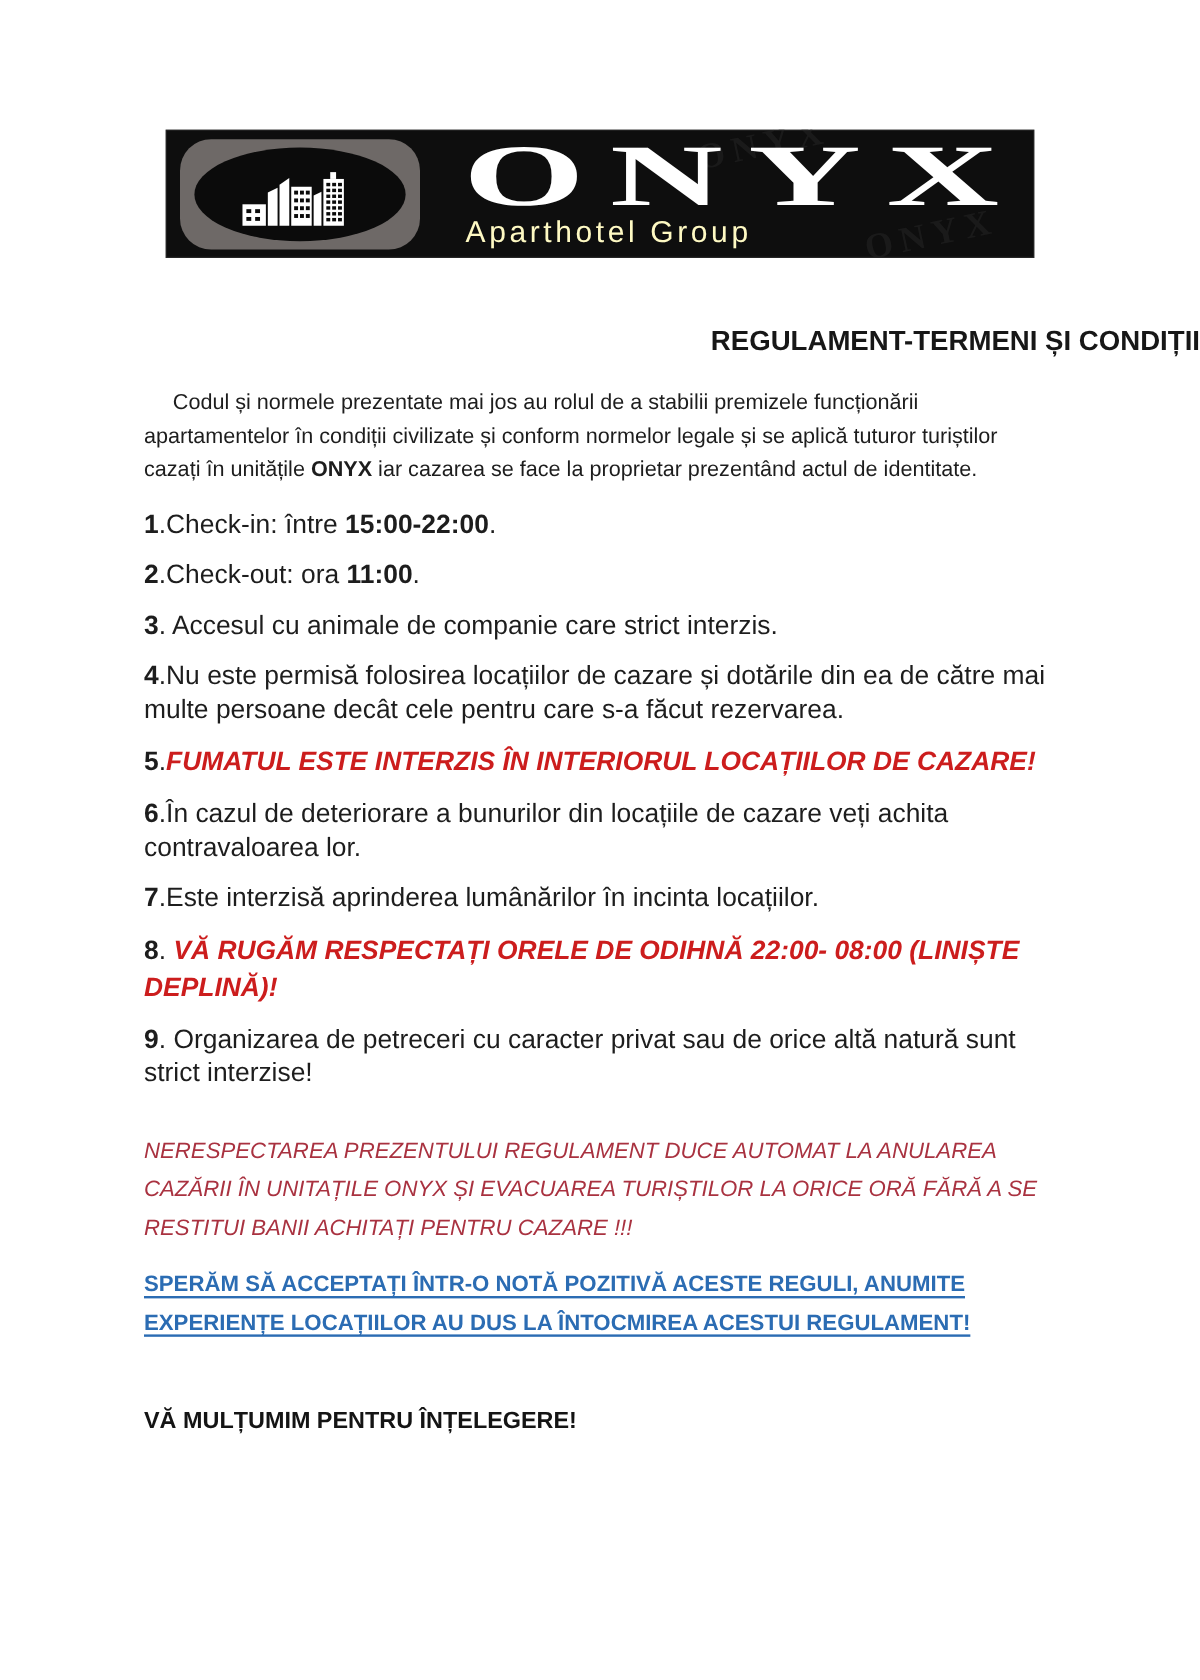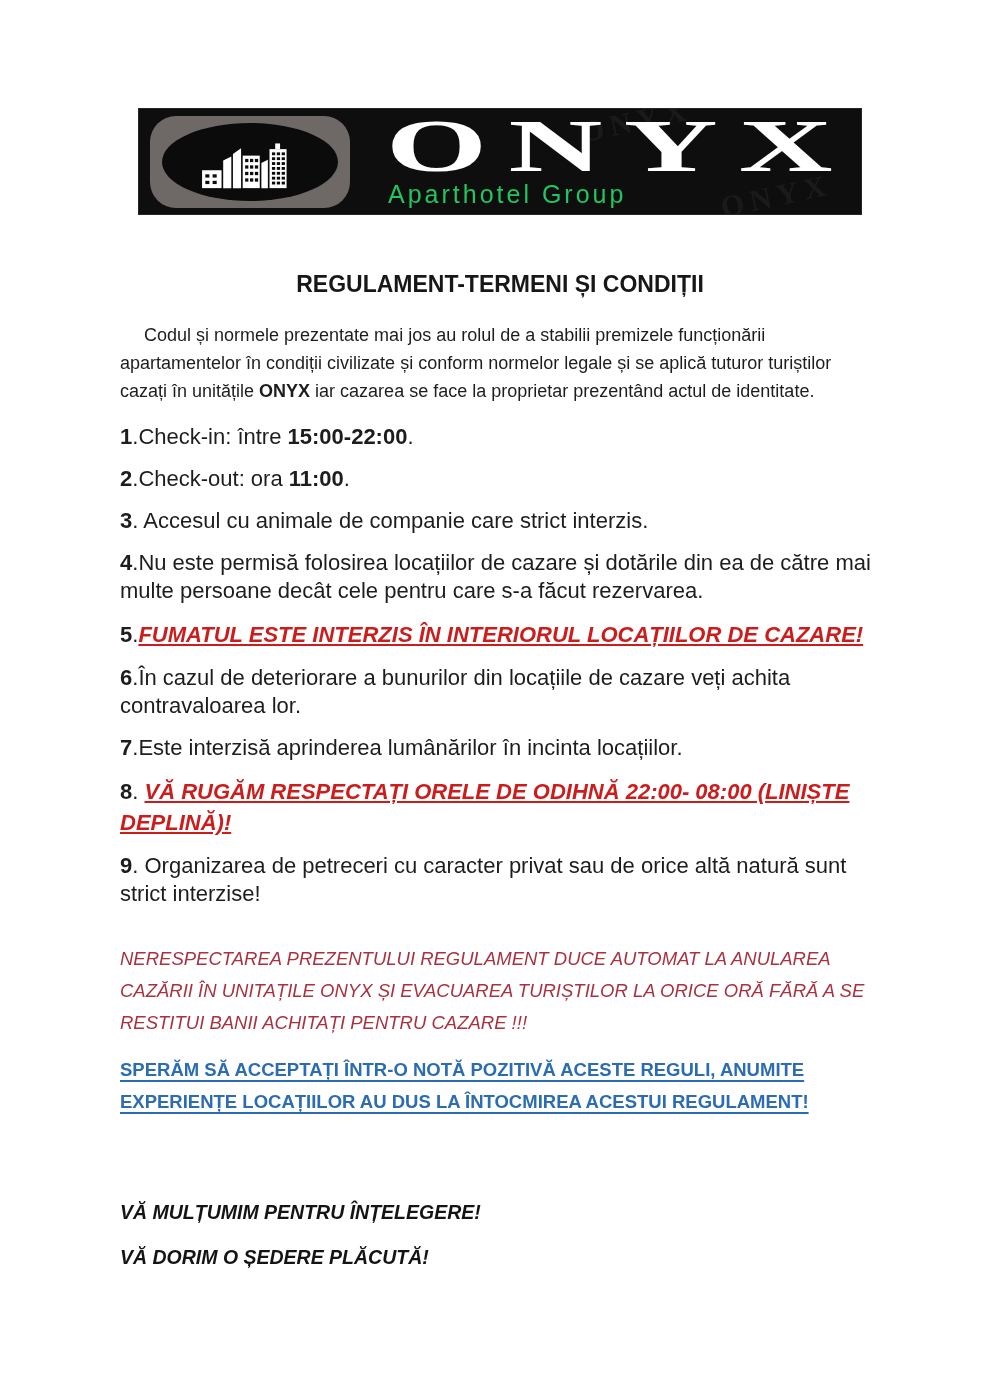--- a/index.html
+++ b/index.html
@@ -89,29 +89,29 @@
     white-space: nowrap;
     transform: scaleX(1.78);
     transform-origin: left center;
   }
   .brand-tagline {
     margin-top: 3px;
     margin-left: 2px;
     font-size: 25px;
     line-height: 27px;
     letter-spacing: 3px;
-    color: #22c55e;
+    color: #fef9c3;
     font-weight: 400;
     white-space: nowrap;
   }
 
   
   .doc-title {
     margin-top: 56px;
-    text-align: center;
+    text-align: right;
     font-size: 23px;
     font-weight: 700;
     color: #171717;
   }
   .content {
     margin: 0 120px;
   }
   .intro {
     margin-top: 23px;
     font-size: 18px;
@@ -123,43 +123,41 @@
     font-size: 22px;
     line-height: 28px;
   }
   .rule-caps { line-height: 31px; }
   .rule .num { font-weight: 700; }
   b { font-weight: 700; }
   .red-shout {
     color: #cc1d1d;
     font-weight: 700;
     font-style: italic;
-    text-decoration: underline;
   }
   .warning {
     margin: 35px 0 0 0;
     color: #a93240;
     font-style: italic;
     font-size: 18.5px;
     line-height: 32px;
   }
   .hope {
     margin: 15px 0 0 0;
     color: #2b6cb3;
     font-weight: 700;
     font-size: 18.5px;
     line-height: 32px;
     text-decoration: underline;
     text-decoration-thickness: 2px;
     text-underline-offset: 4px;
   }
   .closing {
-    margin-top: 80px;
-    font-weight: 700;
-    font-style: italic;
+    margin-top: 52px;
+    font-weight: 700;
     font-size: 19.5px;
     color: #141414;
   }
   .closing p { margin: 0 0 17px 0; line-height: 28px; }
 </style>
 </head>
 <body>
 
 <header class="banner">
   <span class="watermark wm1">ONYX</span>
@@ -249,16 +247,15 @@
   <p class="rule rule-caps"><b class="num">8</b><span>. </span><span class="red-shout">VĂ RUGĂM RESPECTAȚI ORELE DE ODIHNĂ 22:00- 08:00 (LINIȘTE DEPLINĂ)!</span></p>
 
   <p class="rule"><b class="num">9</b><span>. </span><span>Organizarea de petreceri cu caracter privat sau de orice altă natură sunt strict interzise!</span></p>
 
   <p class="warning">NERESPECTAREA PREZENTULUI REGULAMENT DUCE AUTOMAT LA ANULAREA CAZĂRII ÎN UNITAȚILE ONYX ȘI EVACUAREA TURIȘTILOR LA ORICE ORĂ FĂRĂ  A SE RESTITUI BANII ACHITAȚI PENTRU CAZARE !!!</p>
 
   <p class="hope">SPERĂM SĂ ACCEPTAȚI ÎNTR-O NOTĂ POZITIVĂ ACESTE REGULI, ANUMITE EXPERIENȚE LOCAȚIILOR AU DUS LA ÎNTOCMIREA ACESTUI REGULAMENT!</p>
 
   <div class="closing">
     <p>VĂ MULȚUMIM PENTRU ÎNȚELEGERE!</p>
-    <p>VĂ DORIM O ȘEDERE PLĂCUTĂ!</p>
   </div>
 
 </main>
 
 </body></html>

